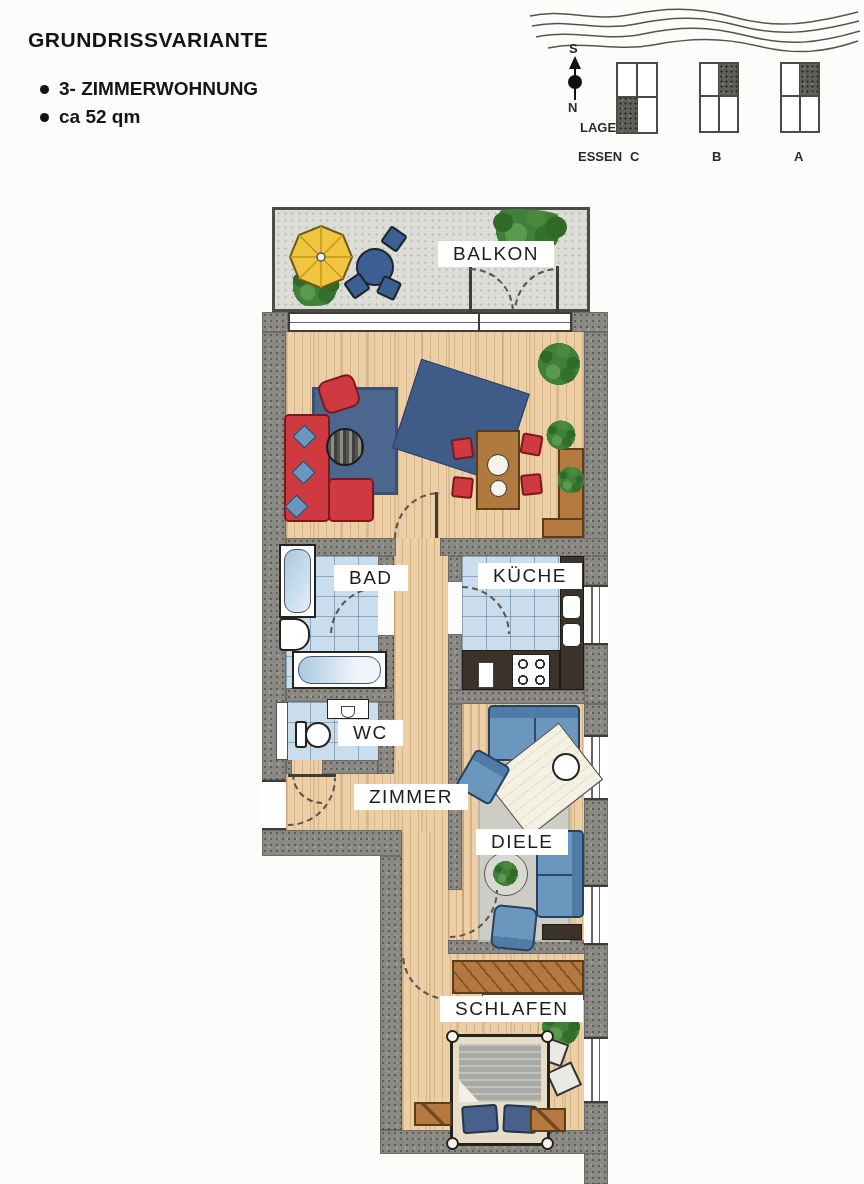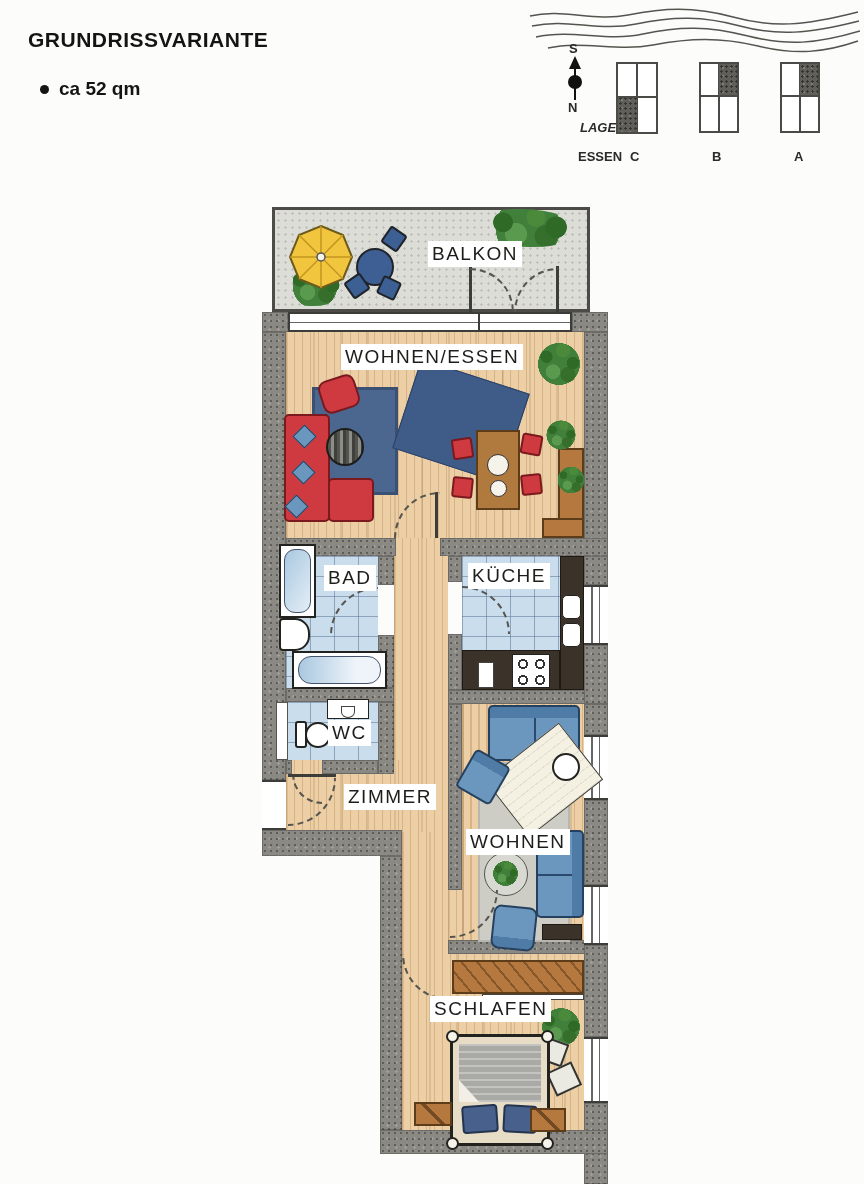--- a/index.html
+++ b/index.html
@@ -48,21 +48,21 @@
 
   .plant { border-radius:48% 52% 55% 45%;
     background-image:
       radial-gradient(circle at 25% 35%, #2f6b27 12%, transparent 13%),
       radial-gradient(circle at 58% 22%, #4a8a3a 14%, transparent 15%),
       radial-gradient(circle at 78% 48%, #2f6b27 13%, transparent 14%),
       radial-gradient(circle at 38% 66%, #5a9a4e 16%, transparent 17%),
       radial-gradient(circle at 68% 72%, #356f2b 15%, transparent 16%),
       radial-gradient(circle at 50% 50%, #41803a 60%, transparent 61%); }
 
-  .rlabel { background:#fff; padding:2px 4px; font-size:19px; font-weight:400; letter-spacing:1.5px; color:#1d1d1b; white-space:nowrap; }
+  .rlabel { background:#fff; padding:2px 15px; font-size:19px; font-weight:400; letter-spacing:1.5px; color:#1d1d1b; white-space:nowrap;margin-left:10px; }
 
   .arc { border:2px dashed #56554f; border-radius:50%; }
   .arc-tr { clip-path: inset(0 0 50% 50%); }
   .arc-tl { clip-path: inset(0 50% 50% 0); }
   .arc-bl { clip-path: inset(50% 50% 0 0); }
   .arc-br { clip-path: inset(50% 0 0 50%); }
   .leaf { background:#3c3c38; }
 
   .hwin { background-color:#fff; border-top:2px solid #3c3c38; border-bottom:2px solid #3c3c38;
     background-image: linear-gradient(#666 1.5px, transparent 1.5px); background-position:0 8px; background-repeat:no-repeat; }
@@ -76,20 +76,23 @@
   .rug-blue { background:#4b678f; box-shadow: inset 0 0 0 3px #3a5174; }
   .grug { background:#cdcdc6; box-shadow: inset 0 0 0 2px #b7b7af; }
   .fixt { background:#fff; border:2px solid #22221f; }
 </style>
 </head>
 <body>
 
 <div class="abs title">GRUNDRISSVARIANTE</div>
 <div class="abs bullets">
   <div class="bullet-line">
+      <span>3- ZIMMERWOHNUNG</span>
+    </div>
+  <div class="bullet-line">
       <span>ca 52 qm</span>
     </div>
 </div>
 
 <div class="abs" style="left:528px;top:4px;width:332px;height:50px;">
   <svg width="332" height="50" viewBox="0 0 332 50">
     <g fill="none" stroke="#55544f" stroke-width="1.5">
       <path d="M2,12 C35,4 65,18 100,11 S165,2 205,13 S275,22 330,8"></path>
       <path d="M4,22 C40,14 70,28 108,20 S175,12 212,22 S280,30 331,17"></path>
       <path d="M8,33 C45,25 78,38 115,30 S180,22 220,32 S288,40 332,27"></path>
@@ -99,21 +102,21 @@
 </div>
 <div class="abs leg-small" style="left:569px;top:41px;">S</div>
 <div class="abs" style="left:563px;top:56px;width:24px;height:46px;">
   <svg width="24" height="46" viewBox="0 0 24 46">
     <line x1="12" y1="44" x2="12" y2="8" stroke="#111" stroke-width="2"></line>
     <polygon points="12,0 6,13 18,13" fill="#111"></polygon>
     <circle cx="12" cy="26" r="7" fill="#111"></circle>
   </svg>
 </div>
 <div class="abs leg-small" style="left:568px;top:100px;">N</div>
-<div class="abs leg-small" style="left:580px;top:120px;font-style:italic;">LAGE</div>
+<div class="abs leg-small" style="left:580px;top:120px;">LAGE</div>
 
 <div class="abs bldg" style="left:616px;top:62px;width:42px;height:72px;">
   <div class="shade shade-bl"></div>
 </div>
 <div class="abs bldg" style="left:699px;top:62px;width:40px;height:71px;">
   <div class="shade shade-tr"></div>
 </div>
 <div class="abs bldg" style="left:780px;top:62px;width:40px;height:71px;">
   <div class="shade shade-tr"></div>
 </div>
@@ -291,21 +294,20 @@
   <div class="abs arc arc-tl" style="left:394px;top:492px;width:92px;height:92px;"></div>
   <div class="abs arc arc-tl" style="left:330px;top:587px;width:96px;height:96px;"></div>
   <div class="abs arc arc-tr" style="left:414px;top:586px;width:96px;height:96px;"></div>
   <div class="abs arc arc-bl" style="left:292px;top:744px;width:60px;height:60px;"></div>
   <div class="abs leaf" style="left:288px;top:774px;width:48px;height:3px;"></div>
   <div class="abs arc arc-br" style="left:240px;top:730px;width:96px;height:96px;"></div>
   <div class="abs arc arc-br" style="left:402px;top:842px;width:96px;height:96px;"></div>
   <div class="abs arc arc-bl" style="left:402px;top:908px;width:92px;height:92px;"></div>
 
   <div class="abs rlabel" style="left:428px;top:241px;">BALKON</div>
-  <div class="abs rlabel" style="left:341px;top:344px;">WOHNEN/ESSEN</div>
   <div class="abs rlabel" style="left:324px;top:565px;">BAD</div>
   <div class="abs rlabel" style="left:468px;top:563px;">KÜCHE</div>
   <div class="abs rlabel" style="left:328px;top:720px;">WC</div>
   <div class="abs rlabel" style="left:344px;top:784px;">ZIMMER</div>
-  <div class="abs rlabel" style="left:466px;top:829px;">WOHNEN</div>
+  <div class="abs rlabel" style="left:466px;top:829px;">DIELE</div>
   <div class="abs rlabel" style="left:430px;top:996px;">SCHLAFEN</div>
 
 </div>
 
 </body></html>

